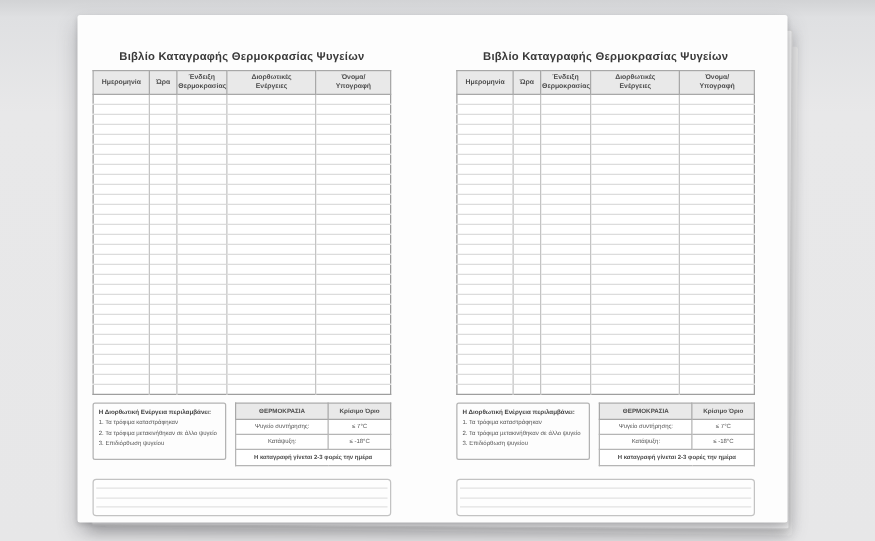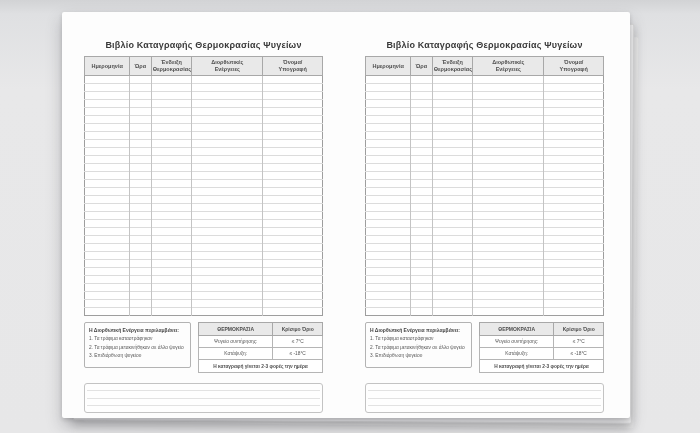--- a/index.html
+++ b/index.html
@@ -6,21 +6,21 @@
     font-family:"Liberation Sans","DejaVu Sans",sans-serif;}
   body{background:linear-gradient(180deg,#d2d3d5 0px,#dfe0e2 14px,#e8e8e9 90px,#e7e7e8 100%);}
   .sheet{position:absolute;left:62px;top:12px;width:568px;height:406px;
     background:#fdfdfd;border-radius:2px;
     box-shadow:0 8px 16px rgba(80,80,88,.33),0 2px 4px rgba(0,0,0,.14);}
   .sheet::before{content:'';position:absolute;z-index:-1;left:12px;right:-3px;top:10px;bottom:-4px;
     background:#f5f5f5;border:1px solid #dadada;border-radius:2px;transform:rotate(.35deg);
     box-shadow:0 5px 10px rgba(0,0,0,.18);}
   .sheet::after{content:'';position:absolute;z-index:-2;left:24px;right:-6px;top:22px;bottom:-7px;
     background:#eeeeee;border-radius:2px;transform:rotate(.7deg);}
-  .pages{display:flex;justify-content:space-between;padding:28px 26px 0 22px;}
+  .pages{display:flex;justify-content:space-between;padding:28px 26px 0 12px;}
   .page{width:239px;}
   .page-title{font-size:9px;font-weight:bold;color:#3a3a3a;text-align:center;
     letter-spacing:.2px;margin:0 0 6px 0;white-space:nowrap;}
   table.log{width:100%;border-collapse:collapse;table-layout:fixed;
     border:1px solid #9e9e9e;background:#fff;}
   table.log th{background:#e9e9e9;border:1px solid #a8a8a8;color:#4d4d4d;
     font-size:5.5px;font-weight:bold;text-align:center;vertical-align:middle;
     padding:2px 1px;white-space:pre-line;line-height:1.25;height:14px;}
   table.log td{height:7px;border-left:1px solid #c4c4c4;border-top:1px solid #dcdcdc;padding:0;}
   table.log td:first-child{border-left:none;}

